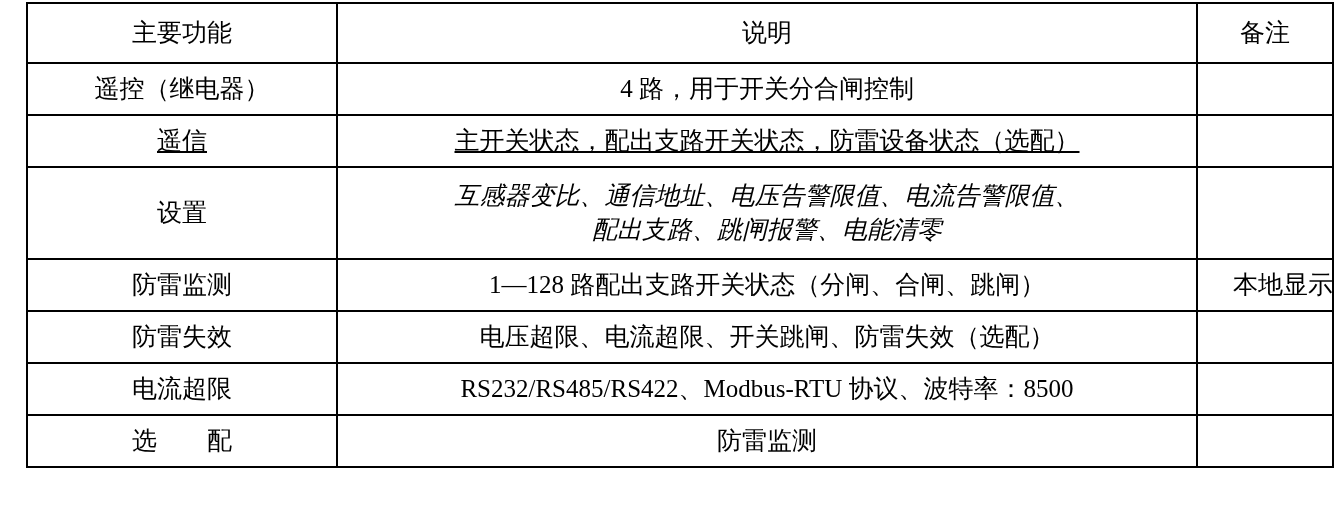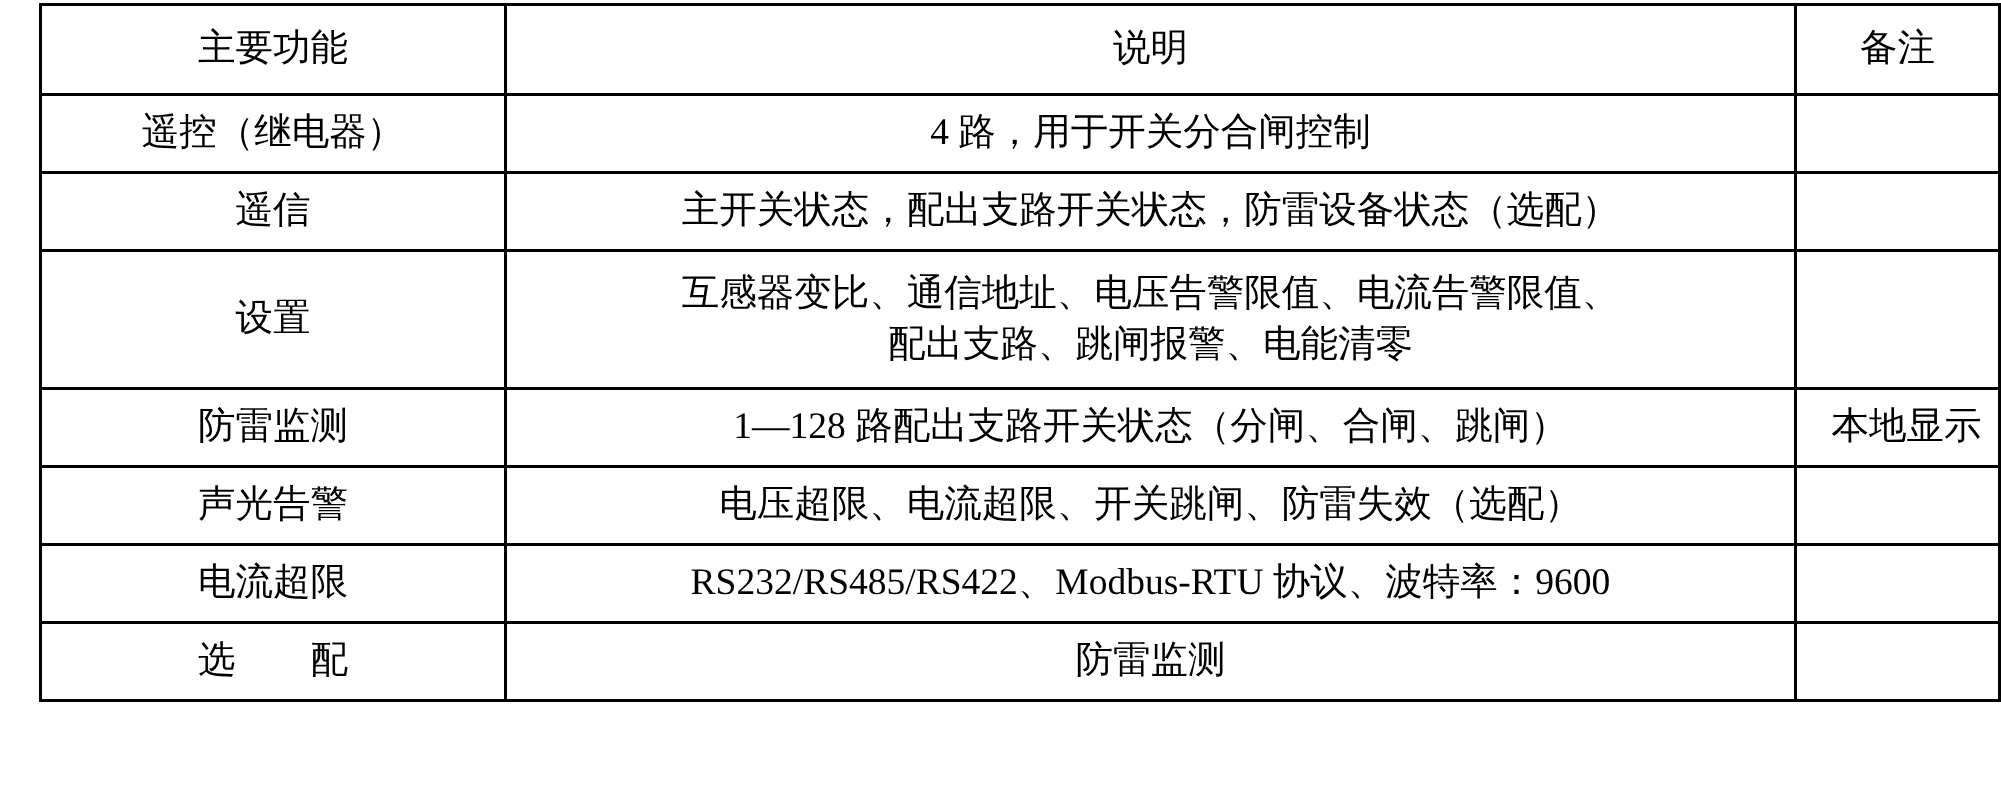--- a/index.html
+++ b/index.html
@@ -39,34 +39,34 @@
     text-align: center;
     vertical-align: middle;
     white-space: nowrap;
   }
   td.func { font-size: 25px; border-radius: 12px; }
   td.desc { font-size: 25px; margin-left: 12px; }
   td.note { font-size: 25px; }
 
   .row-head td { height: 54px; }
   .row-1 td { height: 46px; }
-  .row-2 td { height: 46px; }
+  .row-2 td { height: 46px; text-decoration: underline; }
   .row-3 td { height: 86px; white-space: normal; }
-  .row-3 td.desc { line-height: 1.38; }
+  .row-3 td.desc { line-height: 1.38; font-style: italic; }
   .row-4 td { height: 46px; }
   .row-5 td { height: 46px; }
   .row-6 td { height: 46px; }
   .row-7 td { height: 46px; }
   .row-8 td { height: 46px; }
 
   .note-overflow {
     display: inline-block;
     white-space: nowrap;
     position: relative;
-    left: 6px;
+    left: 18px;
   }
 </style>
 </head>
 <body>
 
 <div class="sheet">
   <table class="spec">
     <colgroup>
       <col class="c-func">
       <col class="c-desc">
@@ -102,29 +102,29 @@
 
       <tr class="row-4">
         <td class="func">防雷监测</td>
         <td class="desc">1—128 路配出支路开关状态（分闸、合闸、跳闸）</td>
         <td class="note">
           <span class="note-overflow">本地显示</span>
         </td>
       </tr>
 
       <tr class="row-5">
-        <td class="func">声光告警</td>
+        <td class="func">防雷失效</td>
         <td class="desc">电压超限、电流超限、开关跳闸、防雷失效（选配）</td>
         <td class="note"></td>
       </tr>
 
 
       <tr class="row-7">
         <td class="func">电流超限</td>
-        <td class="desc">RS232/RS485/RS422、Modbus-RTU 协议、波特率：9600</td>
+        <td class="desc">RS232/RS485/RS422、Modbus-RTU 协议、波特率：8500</td>
         <td class="note"></td>
       </tr>
 
       <tr class="row-8">
         <td class="func">选　　配</td>
         <td class="desc">防雷监测</td>
         <td class="note"></td>
       </tr>
     </tbody>
   </table>

